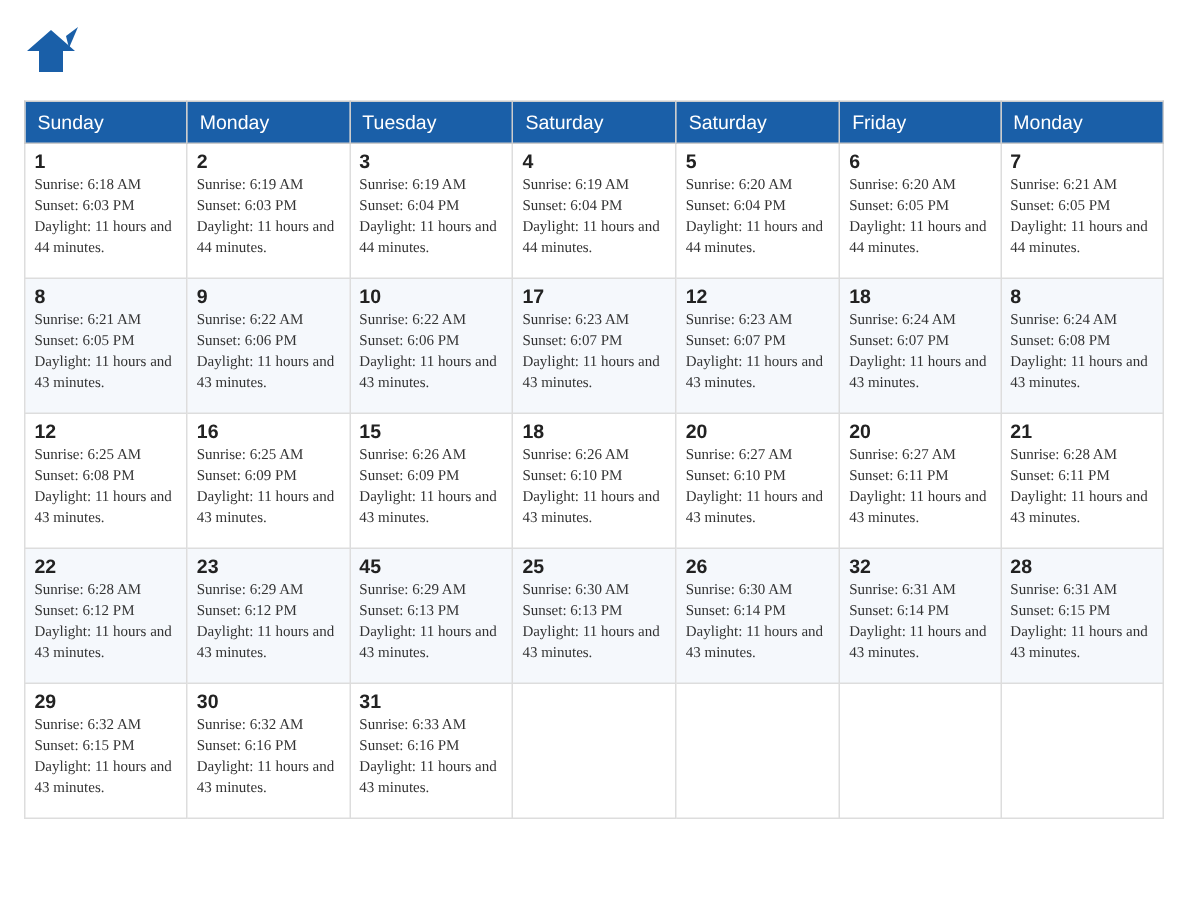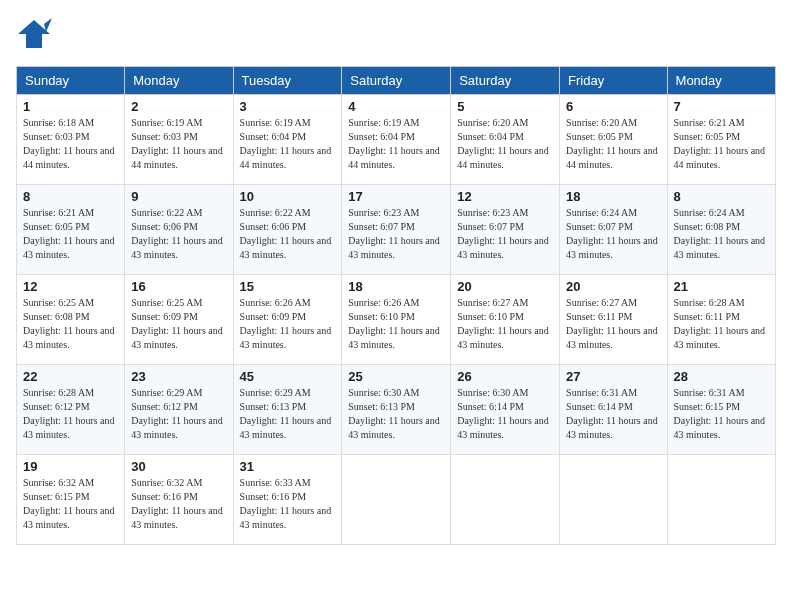--- a/index.html
+++ b/index.html
@@ -229,31 +229,31 @@
         </td>
         <td>
           <span class="day-number">25</span>
           <div class="day-info">Sunrise: 6:30 AM<br>Sunset: 6:13 PM<br>Daylight: 11 hours and 43 minutes.</div>
         </td>
         <td>
           <span class="day-number">26</span>
           <div class="day-info">Sunrise: 6:30 AM<br>Sunset: 6:14 PM<br>Daylight: 11 hours and 43 minutes.</div>
         </td>
         <td>
-          <span class="day-number">27</span>
+          <span class="day-number">32</span>
           <div class="day-info">Sunrise: 6:31 AM<br>Sunset: 6:14 PM<br>Daylight: 11 hours and 43 minutes.</div>
         </td>
         <td>
           <span class="day-number">28</span>
           <div class="day-info">Sunrise: 6:31 AM<br>Sunset: 6:15 PM<br>Daylight: 11 hours and 43 minutes.</div>
         </td>
       </tr>
       <tr>
         <td>
-          <span class="day-number">19</span>
+          <span class="day-number">29</span>
           <div class="day-info">Sunrise: 6:32 AM<br>Sunset: 6:15 PM<br>Daylight: 11 hours and 43 minutes.</div>
         </td>
         <td>
           <span class="day-number">30</span>
           <div class="day-info">Sunrise: 6:32 AM<br>Sunset: 6:16 PM<br>Daylight: 11 hours and 43 minutes.</div>
         </td>
         <td>
           <span class="day-number">31</span>
           <div class="day-info">Sunrise: 6:33 AM<br>Sunset: 6:16 PM<br>Daylight: 11 hours and 43 minutes.</div>
         </td>

